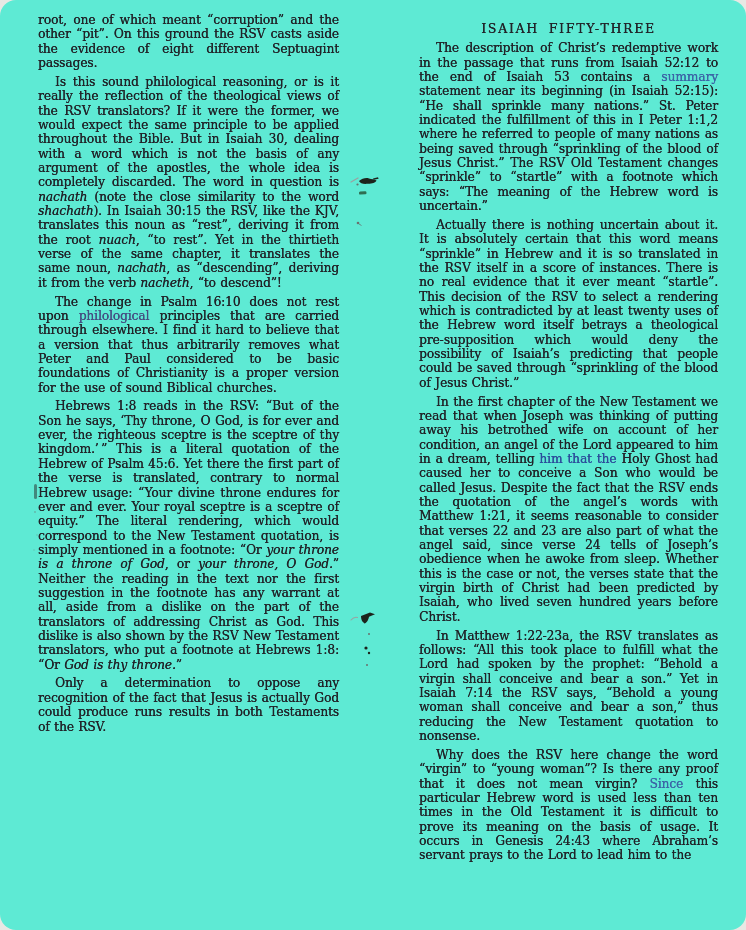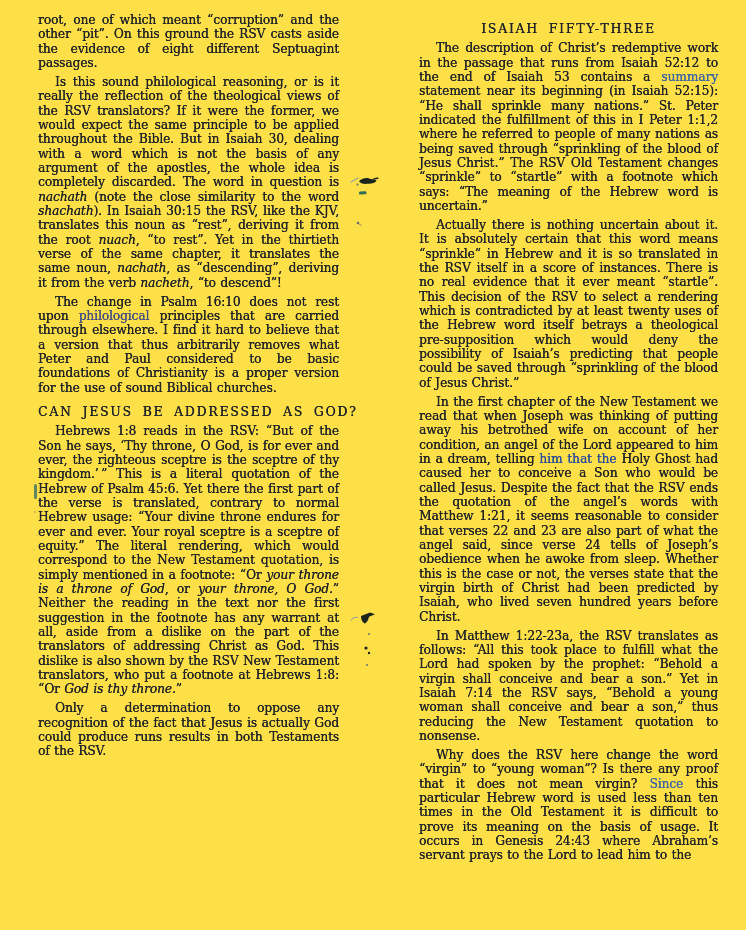--- a/index.html
+++ b/index.html
@@ -1,23 +1,24 @@
 <!DOCTYPE html>
 <html lang="en"><head>
 <meta charset="utf-8">
 <title>Scanned tract page</title>
 <style>
   html,body{margin:0;padding:0;background:#e8e8e4;}
   .page{
     position:relative;
     width:746px;height:930px;
-    background:#fde047;
+    background:#5eead4;
     font-family:"DejaVu Serif","Liberation Serif",serif;
     color:#212429;
     overflow:hidden;
+    border-radius:16px;
   }
   .col{
     position:absolute;
     text-align:justify;
     font-size:12.2px;
     line-height:14.35px;
     letter-spacing:-0.08px;
     word-spacing:0.6px;
     text-shadow:0.25px 0 0 currentColor; 
   }
@@ -42,21 +43,20 @@
 </style>
 </head>
 <body>
 
 <div class="page">
 
   <div class="col col-left">
       <p class="para noindent"><span>root, one of which meant “corruption” and the other “pit”.  On this ground the RSV casts aside the evidence of eight different Septuagint passages.</span></p>
       <p class="para"><span>Is this sound philological reasoning, or is it really the reflection of the theological views of the RSV translators?  If it were the former, we would expect the same principle to be applied throughout the Bible.  But in Isaiah 30, dealing with a word which is not the basis of any argument of the apostles, the whole idea is completely discarded.  The word in question is </span><span class="it">nachath</span><span> (note the close similarity to the word </span><span class="it">shachath</span><span>).  In Isaiah 30:15 the RSV, like the KJV, translates this noun as “rest”, deriving it from the root </span><span class="it">nuach</span><span>, “to rest”.  Yet in the thirtieth verse of the same chapter, it translates the same noun, </span><span class="it">nachath</span><span>, as “descending”, deriving it from the verb </span><span class="it">nacheth</span><span>, “to descend”!</span></p>
       <p class="para"><span>The change in Psalm 16:10 does not rest upon </span><span style="color: rgb(69, 79, 130);">philological</span><span> principles that are carried through elsewhere.  I find it hard to believe that a version that thus arbitrarily removes what Peter and Paul considered to be basic foundations of Christianity is a proper version for the use of sound Biblical churches.</span></p>
-      <h2 class="heading">CAN JESUS BE ADDRESSED AS GOD?</h2>
       <p class="para"><span>Hebrews 1:8 reads in the RSV: “But of the Son he says, ‘Thy throne, O God, is for ever and ever, the righteous sceptre is the sceptre of thy kingdom.’ ”  This is a literal quotation of the Hebrew of Psalm 45:6.  Yet there the first part of the verse is translated, contrary to normal Hebrew usage: “Your divine throne endures for ever and ever.  Your royal sceptre is a sceptre of equity.”  The literal rendering, which would correspond to the New Testament quotation, is simply mentioned in a footnote: “Or </span><span class="it">your throne is a throne of God</span><span>, or </span><span class="it">your throne, O God.</span><span>”  Neither the reading in the text nor the first suggestion in the footnote has any warrant at all, aside from a dislike on the part of the translators of addressing Christ as God.  This dislike is also shown by the RSV New Testament translators, who put a footnote at Hebrews 1:8: “Or </span><span class="it">God is thy throne.</span><span>”</span></p>
       <p class="para"><span>Only a determination to oppose any recognition of the fact that Jesus is actually God could produce runs results in both Testaments of the RSV.</span></p>
     </div>
   <div class="col col-right">
       <h2 class="heading">ISAIAH FIFTY-THREE</h2>
       <p class="para"><span>The description of Christ’s redemptive work in the passage that runs from Isaiah 52:12 to the end of Isaiah 53 contains a </span><span style="color: rgb(60, 100, 166);">summary</span><span> statement near its beginning (in Isaiah 52:15): “He shall sprinkle many nations.”  St. Peter indicated the fulfillment of this in I Peter 1:1,2 where he referred to people of many nations as being saved through “sprinkling of the blood of Jesus Christ.”  The RSV Old Testament changes “sprinkle” to “startle” with a footnote which says: “The meaning of the Hebrew word is uncertain.”</span></p>
       <p class="para"><span>Actually there is nothing uncertain about it.  It is absolutely certain that this word means “sprinkle” in Hebrew and it is so translated in the RSV itself in a score of instances.  There is no real evidence that it ever meant “startle”.  This decision of the RSV to select a rendering which is contradicted by at least twenty uses of the Hebrew word itself betrays a theological pre-supposition which would deny the possibility of Isaiah’s predicting that people could be saved through “sprinkling of the blood of Jesus Christ.”</span></p>
       <p class="para"><span>In the first chapter of the New Testament we read that when Joseph was thinking of putting away his betrothed wife on account of her condition, an angel of the Lord appeared to him in a dream, telling </span><span style="color: rgb(44, 78, 155);">him that the</span><span> Holy Ghost had caused her to conceive a Son who would be called Jesus.  Despite the fact that the RSV ends the quotation of the angel’s words with Matthew 1:21, it seems reasonable to consider that verses 22 and 23 are also part of what the angel said, since verse 24 tells of Joseph’s obedience when he awoke from sleep.  Whether this is the case or not, the verses state that the virgin birth of Christ had been predicted by Isaiah, who lived seven hundred years before Christ.</span></p>
       <p class="para"><span>In Matthew 1:22-23a, the RSV translates as follows: “All this took place to fulfill what the Lord had spoken by the prophet: “Behold a virgin shall conceive and bear a son.”  Yet in Isaiah 7:14 the RSV says, “Behold a young woman shall conceive and bear a son,” thus reducing the New Testament quotation to nonsense.</span></p>
       <p class="para"><span>Why does the RSV here change the word “virgin” to “young woman”?  Is there any proof that it does not mean virgin?  </span><span style="color: rgb(60, 100, 166);">Since</span><span> this particular Hebrew word is used less than ten times in the Old Testament it is difficult to prove its meaning on the basis of usage.  It occurs in Genesis 24:43 where Abraham’s servant prays to the Lord to lead him to the</span></p>

